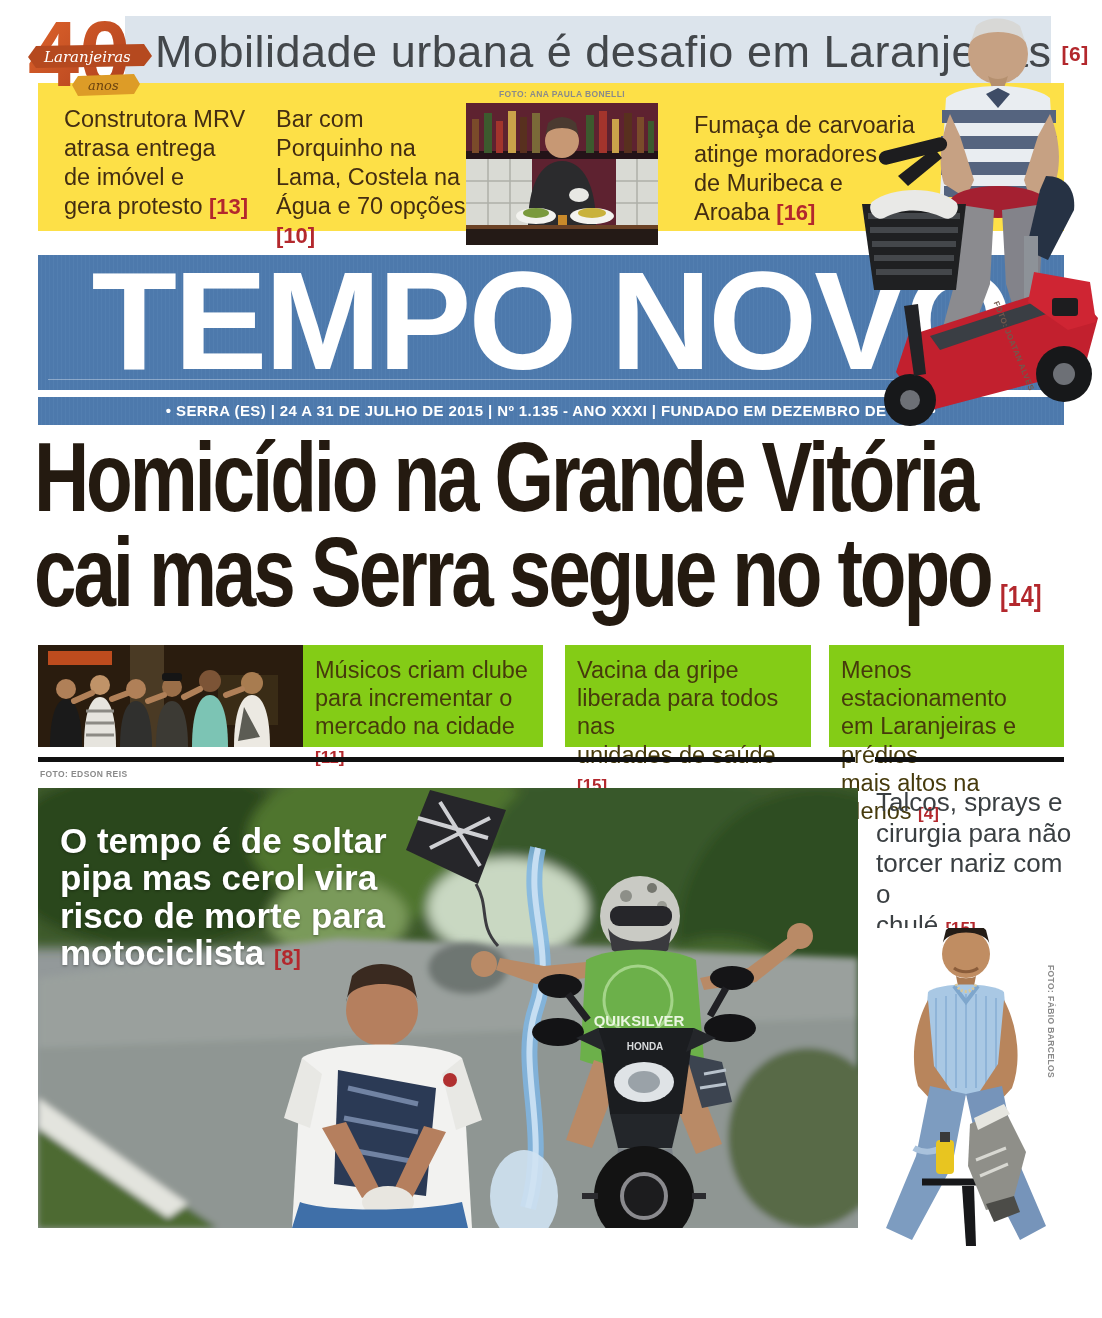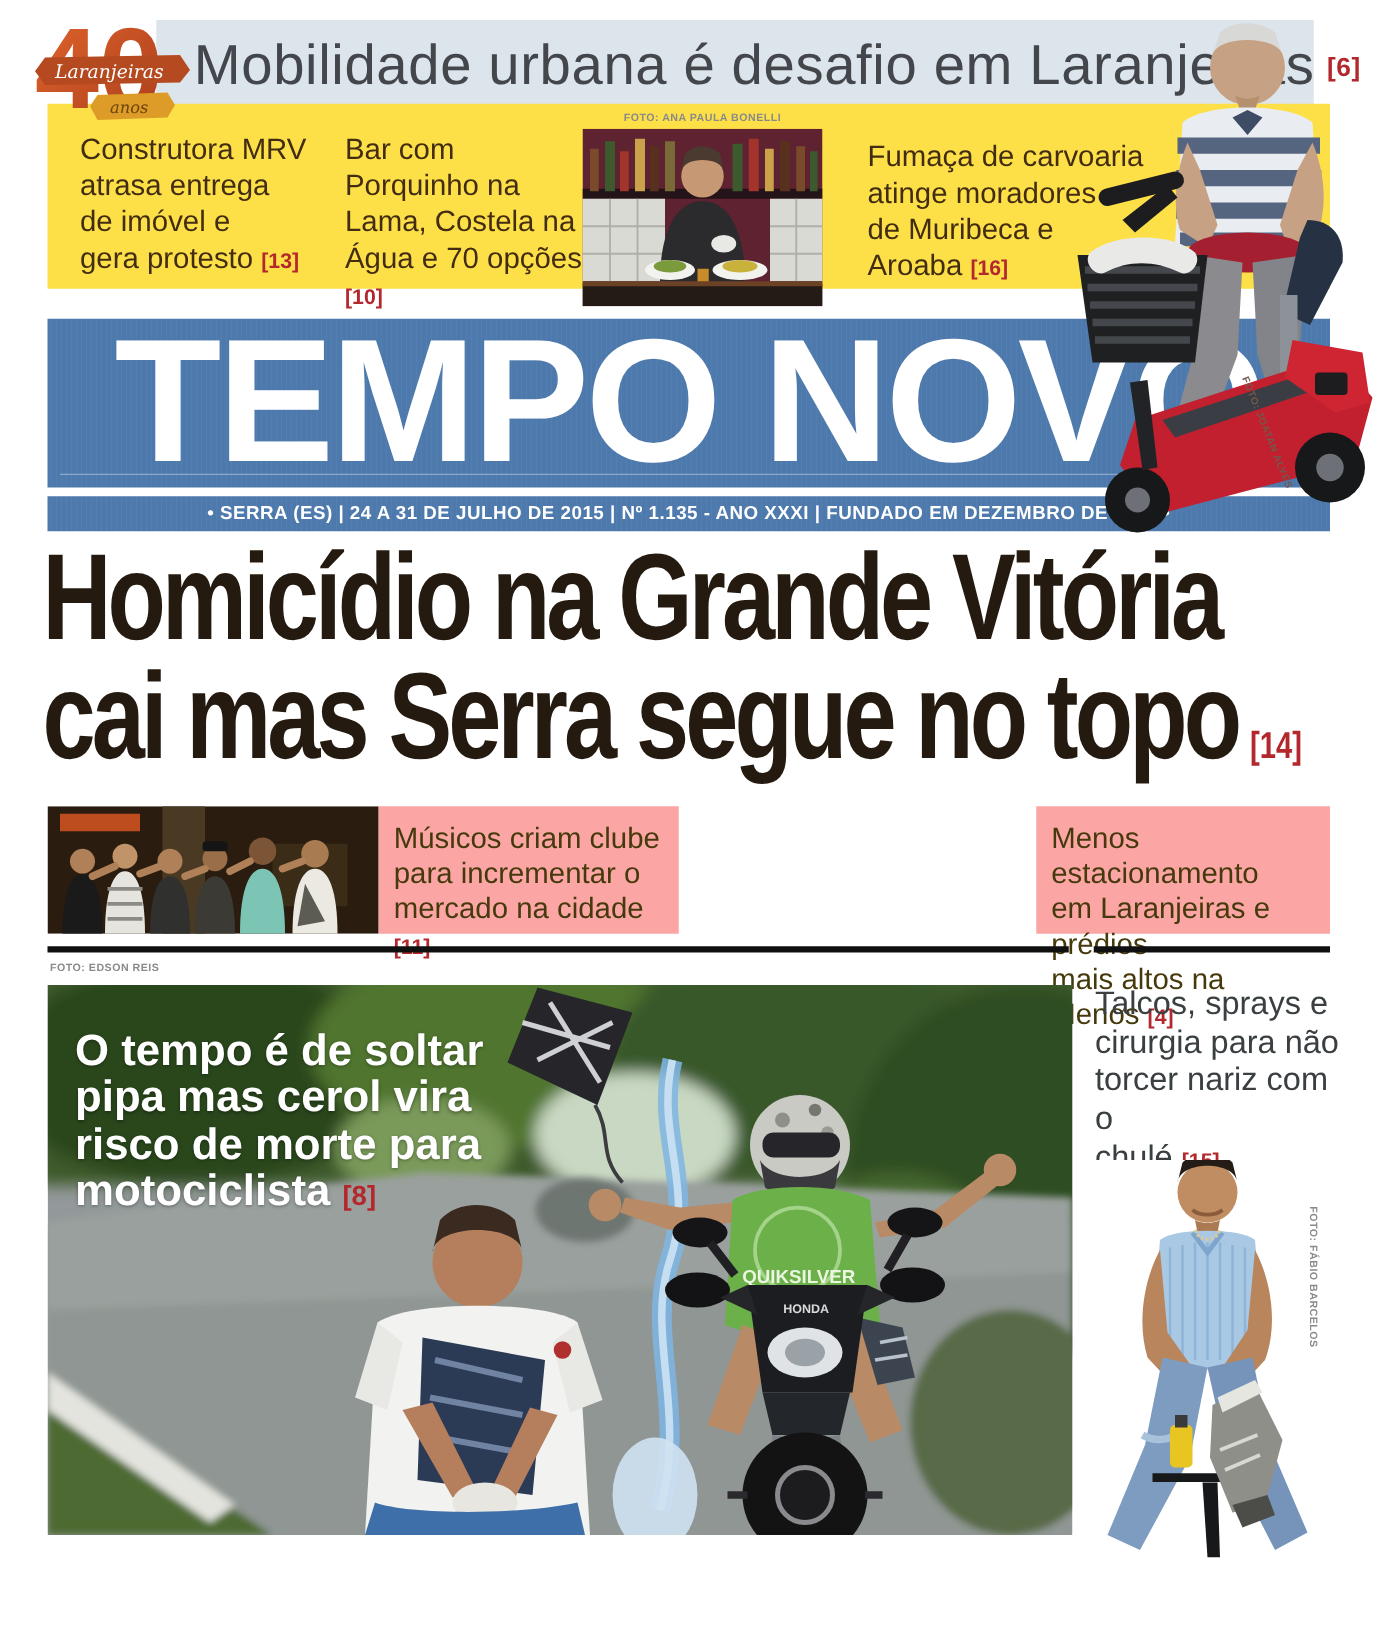--- a/index.html
+++ b/index.html
@@ -12,21 +12,21 @@
   .top-banner{left:125px;top:16px;width:926px;height:72px;background:#dce4ec;}
   .top-banner-text{margin-left:30px;font-size:45px;line-height:72px;color:#43474b;font-weight:400;letter-spacing:.5px;white-space:nowrap;}
   .top-banner .ref{font-size:21px;margin-left:10px;vertical-align:6px;}
 
   
   .logo40{left:26px;top:4px;width:142px;height:98px;z-index:6;}
 
   
   .gold-row{left:38px;top:83px;width:1026px;height:148px;background:#fde047;}
   .gold-text{position:absolute;font-size:23.5px;line-height:1.23;color:#432d12;white-space:pre-line;}
-  .gold-text .ref{font-size:17px;}
+  .gold-text .ref{font-size:22px;}
   .gold-1{left:26px;top:22px;width:215px;}
   .gold-2{left:238px;top:22px;width:205px;}
   .gold-3{left:656px;top:28px;width:245px;}
   .bar-photo{left:466px;top:103px;width:192px;height:142px;z-index:2;}
   .credit{font-size:8.5px;color:#8a8a8a;letter-spacing:.4px;font-weight:bold;}
   .bar-credit{left:466px;top:89px;width:192px;text-align:center;}
 
   
   .masthead{left:38px;top:255px;width:1026px;height:135px;
     background:repeating-linear-gradient(90deg,#4d79ac 0 3px,#527eb0 3px 4px);}
@@ -43,21 +43,21 @@
     font-size:8px;color:#74584c;letter-spacing:.5px;font-weight:bold;}
 
   
   .headline{left:34px;top:430px;width:1060px;}
   .hl-line{font-size:98px;font-weight:bold;color:#241a10;letter-spacing:-4px;line-height:95px;
     transform:scaleX(.78);transform-origin:left center;white-space:nowrap;}
   .hl-line .ref{font-size:30px;letter-spacing:0;margin-left:12px;}
 
   
   .band-photo{left:38px;top:645px;width:265px;height:102px;}
-  .ybox{position:absolute;top:645px;height:102px;background:#fca5a5;box-sizing:border-box;padding:11px 12px;}
+  .ybox{position:absolute;top:645px;height:102px;background:#84cc16;box-sizing:border-box;padding:11px 12px;}
   .ybox-a{left:303px;width:240px;}
   .ybox-b{left:565px;width:246px;}
   .ybox-c{left:829px;width:235px;}
   .ytext{font-size:23.5px;line-height:1.2;color:#463a0c;white-space:pre-line;}
   .ytext .ref{font-size:17px;}
 
   
   .rule{background:#101010;height:5px;top:757px;}
   .rule-1{left:38px;width:817px;}
   .rule-2{left:875px;width:189px;}
@@ -250,20 +250,25 @@
         <path d="M196 102c0-34 7-52 18-52s18 18 18 52z" fill="#ece9e2"></path>
       <path d="M206 62l16 30-22 4z" fill="#5c5c54"></path>
       <path d="M36 56l18-8M74 54l16-6M110 56l16-6M146 52l16-8M188 50l16-6" stroke="#b08058" stroke-width="6" stroke-linecap="round"></path>
     </g>
   </svg>
 
   <div class="abs ybox ybox-a">
     <div class="ytext"><span>Músicos criam clube
 para incrementar o
 mercado na cidade</span> <span class="ref">[11]</span></div>
+  </div>
+  <div class="abs ybox ybox-b">
+    <div class="ytext"><span>Vacina da gripe
+liberada para todos nas
+unidades de saúde</span> <span class="ref">[15]</span></div>
   </div>
   <div class="abs ybox ybox-c">
     <div class="ytext"><span>Menos estacionamento
 em Laranjeiras e prédios
 mais altos na Menos</span> <span class="ref">[4]</span></div>
   </div>
 
   <div class="abs rule rule-1"></div>
   <div class="abs rule rule-2"></div>
 

